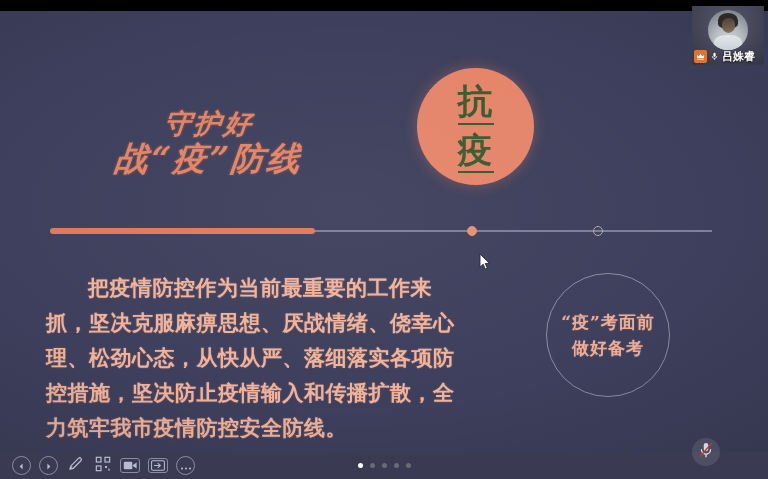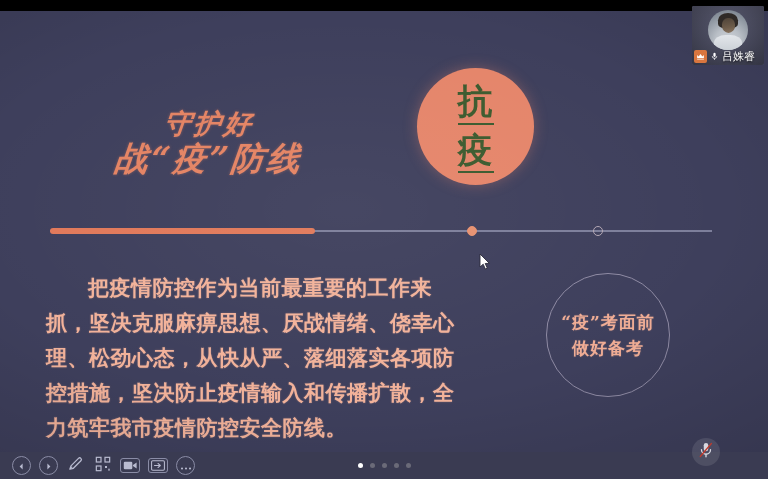--- a/index.html
+++ b/index.html
@@ -275,21 +275,21 @@
   #webcam-mic-badge {
     width: 11px;
     height: 13px;
     display: flex;
     align-items: center;
     justify-content: center;
   }
   #webcam-name {
     font-family: "DejaVu Sans", "Liberation Sans", sans-serif;
     font-size: 11px;
-    font-weight: normal;
+    font-weight: bold;
     color: #ffffff;
     line-height: 13px;
     text-shadow: 0 1px 2px rgba(0,0,0,0.8);
     white-space: nowrap;
   }
 
   
   #toolbar {
     position: absolute;
     left: 0;

